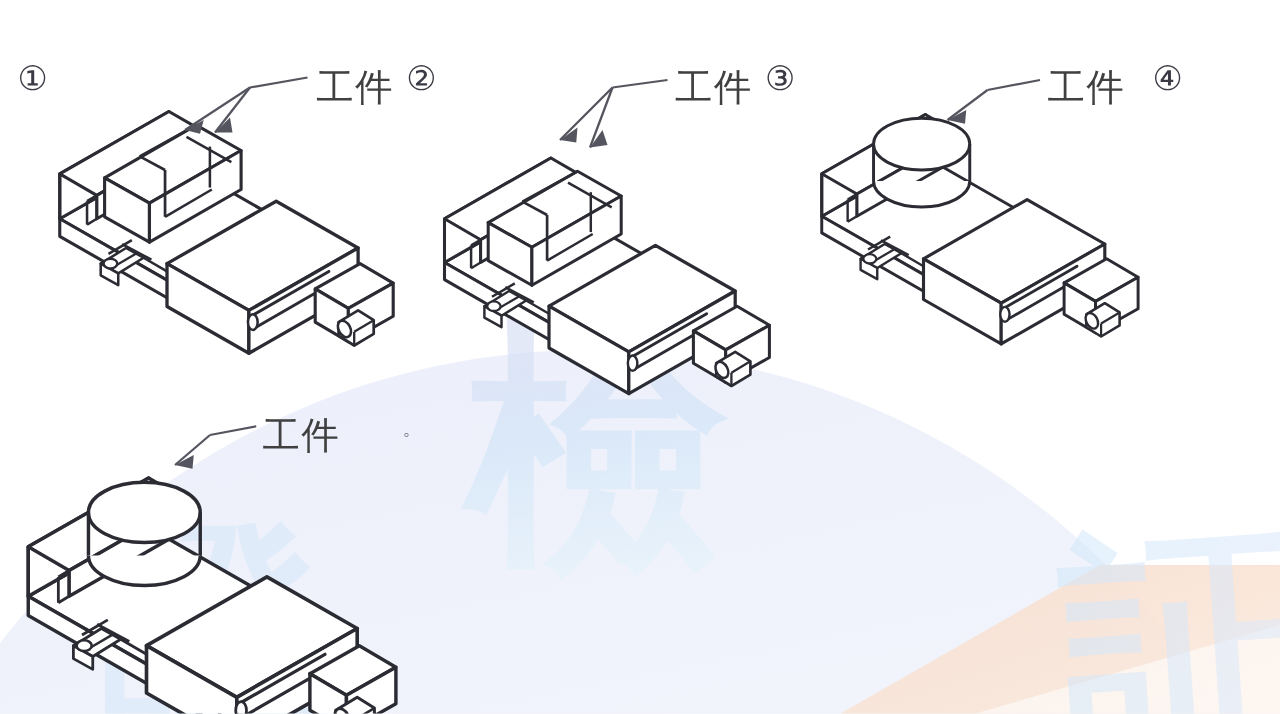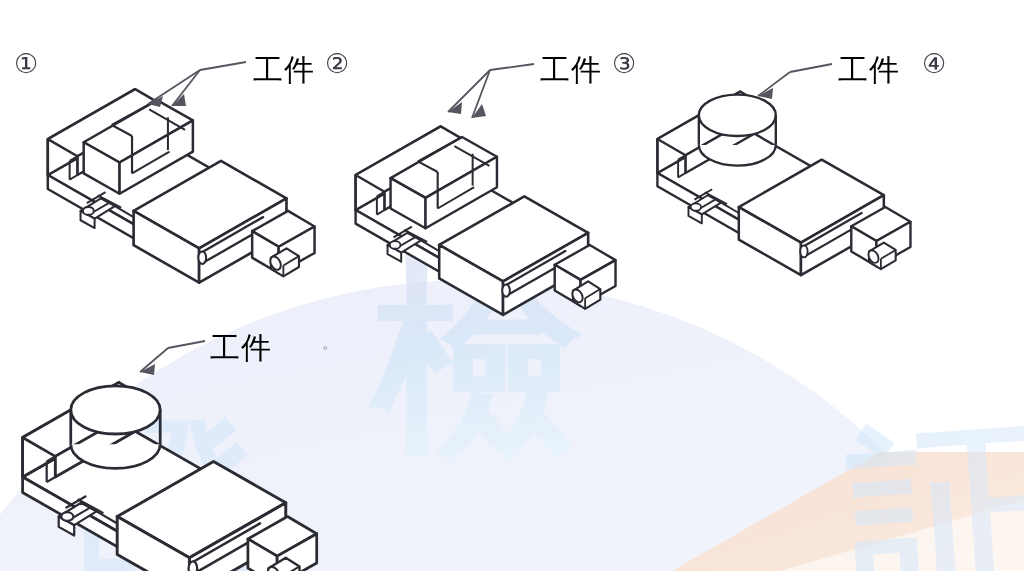--- a/index.html
+++ b/index.html
@@ -17,21 +17,21 @@
   .layer{position:absolute;left:0;top:0;width:1024px;height:571px;}
   .fig-label{
     position:absolute;
     font-family:"DejaVu Sans", sans-serif;
     color:#3a3a44;
     white-space:nowrap;
   }
   .wp-text{
     font-size:30px;
     letter-spacing:1px;
-    color:#000000;
+    color:#404040;
   }
   .circ-num{
     font-size:27px;
     color:#3a3a44;
   }
   .period{
     font-size:15px;color:#6a6a75;
   }
 </style>
 </head>

